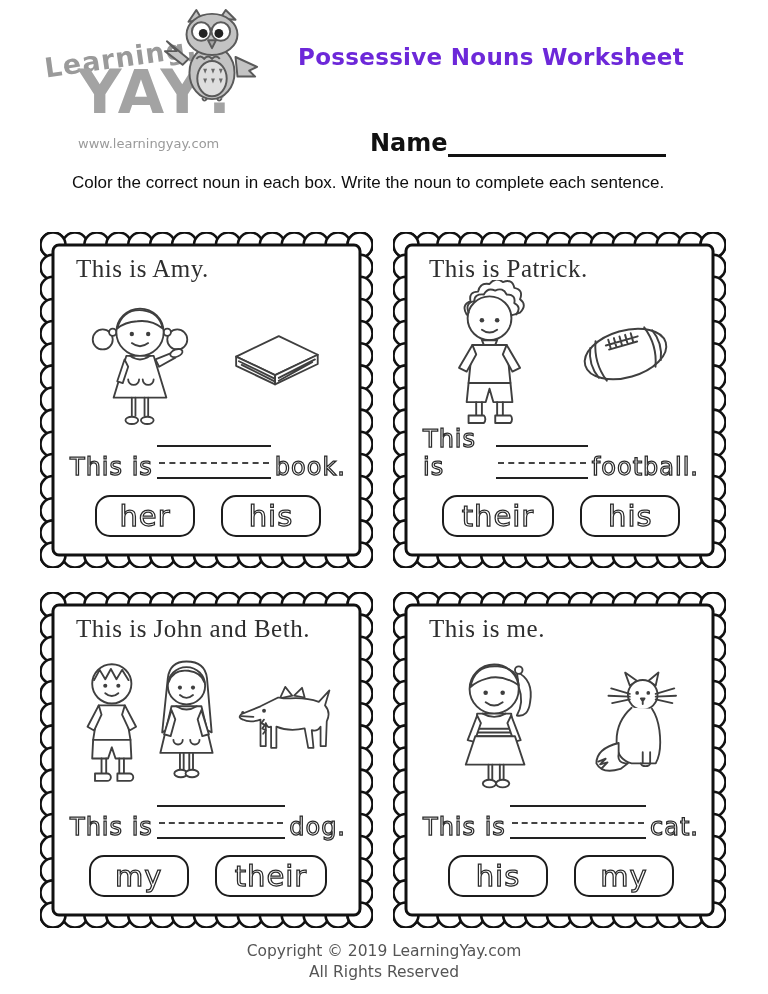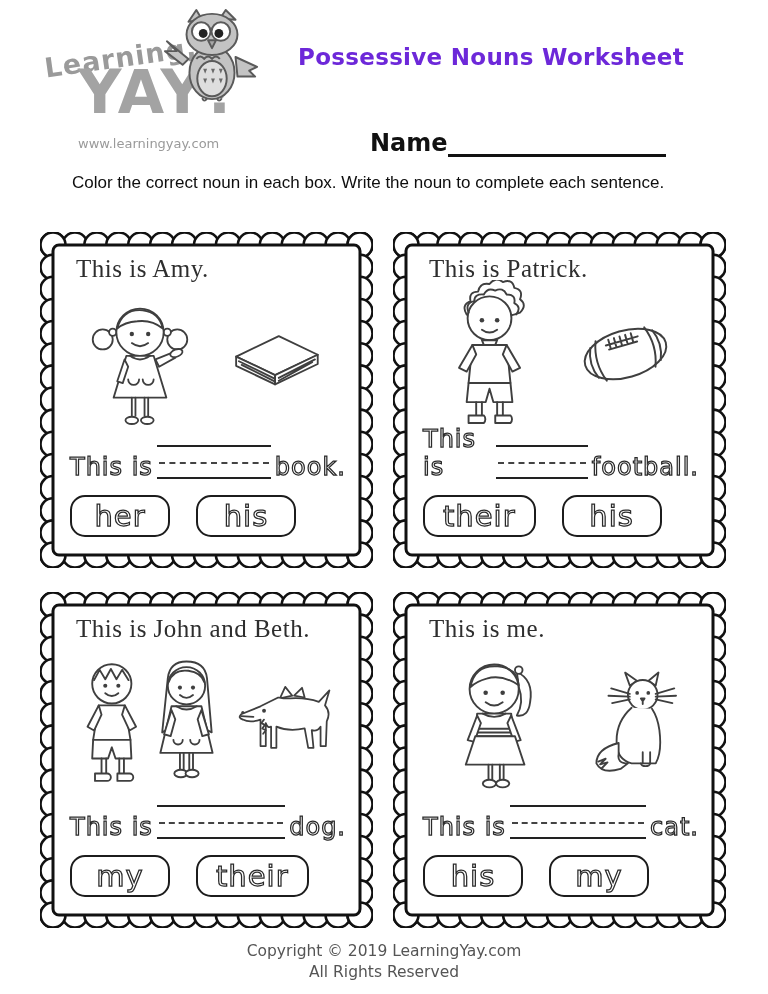--- a/index.html
+++ b/index.html
@@ -41,21 +41,21 @@
 
   
   .outline{color:#fff;-webkit-text-stroke:1.25px #2a2a2a;letter-spacing:1px;}
 
   .sentence{display:flex;align-items:flex-end;font-size:24px;margin:2px 0 4px 0;}
   .blank{flex:1;max-width:152px;min-width:92px;height:30px;position:relative;
          border-top:2.5px solid #222;border-bottom:2.5px solid #222;
          margin:0 4px 2px 4px;align-self:flex-end;}
   .blank-mid{position:absolute;left:2px;right:2px;top:50%;border-top:2px dashed #444;}
 
-  .options{display:flex;gap:26px;margin:10px 0 8px 0;}
+  .options{display:flex;justify-content:center;gap:26px;margin:10px 0 8px 0;}
   .option-btn{background:#fff;border:2.5px solid #1c1c1c;border-radius:15px;
               padding:2px 18px;min-width:60px;text-align:center;font-size:29px;
               font-family:"DejaVu Sans",sans-serif;cursor:pointer;}
 
   
   .footer{position:absolute;left:0;right:0;top:941px;text-align:center;color:#555;
           font-size:15.5px;line-height:1.35;}
 
   .ill{stroke:#3f3f3f;stroke-width:2;fill:#fff;stroke-linejoin:round;stroke-linecap:round;}
   .ill-n{stroke:#3f3f3f;stroke-width:2;fill:none;stroke-linejoin:round;stroke-linecap:round;}

